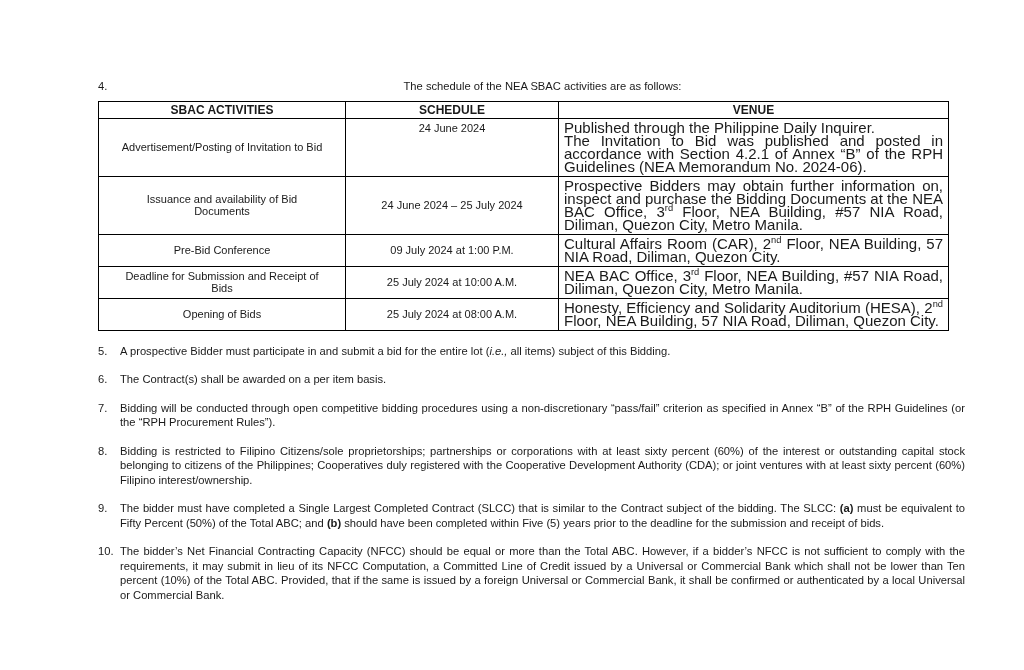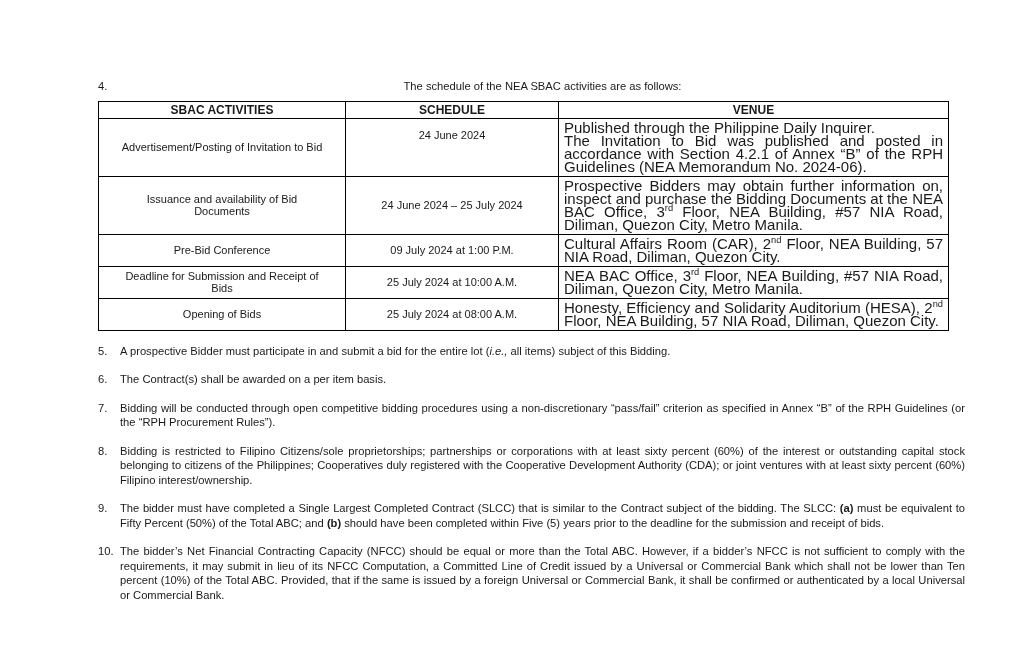--- a/index.html
+++ b/index.html
@@ -63,21 +63,21 @@
     padding: 2px 20px;
   }
   td.schedule {
     font-size: 11px;
     text-align: center;
     vertical-align: middle;
     padding: 2px 6px;
   }
   td.schedule.top {
     vertical-align: top;
-    padding-top: 10px;
+    padding-top: 3px;
   }
   td.venue {
     font-size: 15px;
     line-height: 13px;
     text-align: justify;
     vertical-align: top;
     padding: 2px 5px 3px 5px;
   }
   tr.r1 { height: 42px; }
   tr.r2 { height: 37px; }

